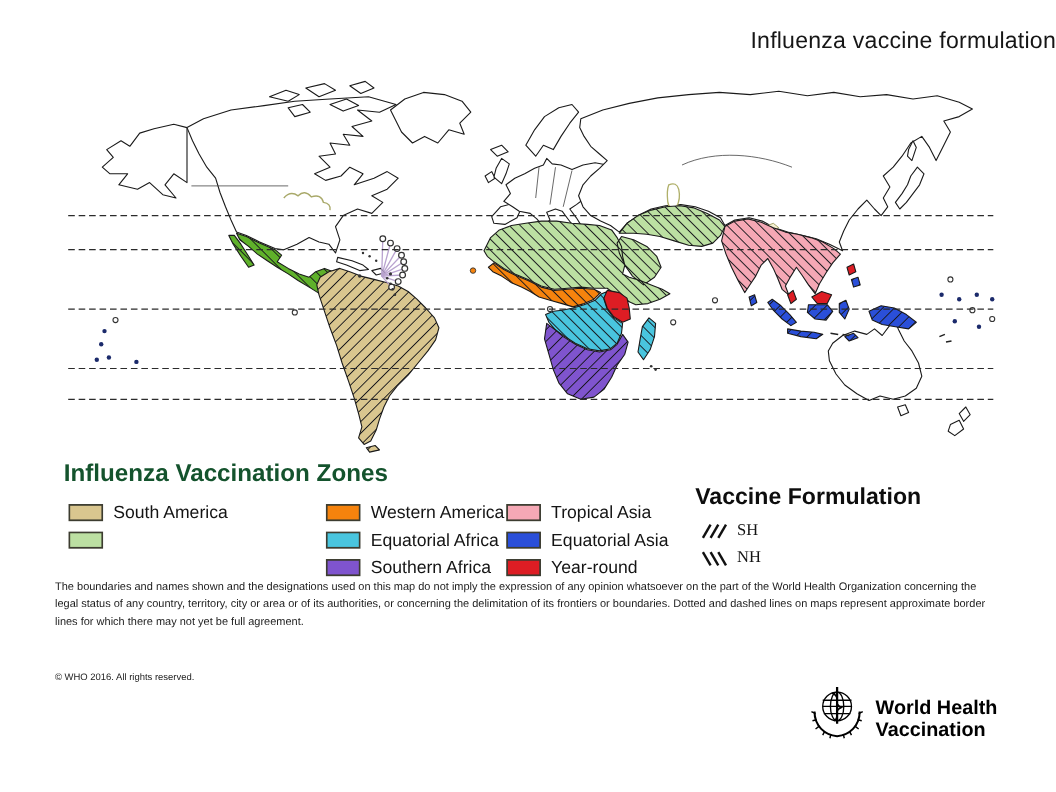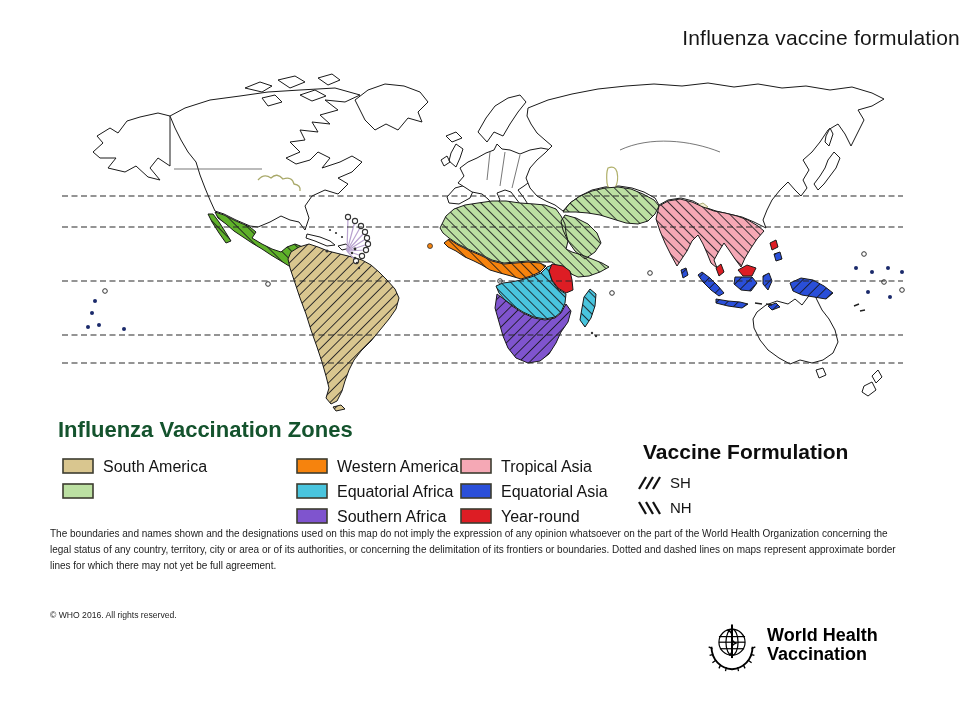--- a/index.html
+++ b/index.html
@@ -14,30 +14,30 @@
     font-size:21px;font-weight:500;letter-spacing:.2px;color:#161616;
   }
   #map-svg{left:0;top:0;}
   
   #zones-title{left:58px;top:417px;font-size:22px;font-weight:700;color:#14532d;}
   .lg-col{position:absolute;top:454px;}
   .lg-item{display:flex;align-items:center;height:25px;}
   .lg-item svg{flex:0 0 auto;margin-right:9px;}
   .lg-item .sw-rect{stroke:#3c3c30;stroke-width:1.6;}
   .lg-item span{font-size:16px;color:#141414;white-space:nowrap;}
-  #form-title{left:632px;top:440px;font-size:21px;font-weight:700;color:#0d0d0d;margin-left:11px;}
-  .form-item{position:absolute;display:flex;}
+  #form-title{left:632px;top:440px;font-size:21px;font-weight:700;color:#0d0d0d;}
+  .form-item{position:absolute;display:flex;font-family:Liberation Serif, serif;}
   .form-item svg{margin-right:8px;}
   .form-item span{font-size:15px;color:#141414;}
   
   #disclaimer{
     left:50px;top:526px;width:858px;font-size:10px;line-height:1.6;color:#1c1c1c;
   }
   #copyright{left:50px;top:610px;font-size:8.6px;color:#1c1c1c;}
-  #who-logo{left:704px;top:617px;display:flex;align-items:center;}
+  #who-logo{left:733px;top:617px;display:flex;align-items:flex-end;}
   #who-logo .who-text{margin-left:7px;font-size:18px;font-weight:700;line-height:1.08;color:#000;}
 </style>
 </head>
 <body>
 
 <div class="abs" id="page-title">Influenza vaccine formulation</div>
 
 <svg class="abs" id="map-svg" width="960" height="720" viewBox="0 0 960 720">
   <defs>
     <pattern id="hSH" patternUnits="userSpaceOnUse" width="7.5" height="7.5" patternTransform="rotate(45)">

